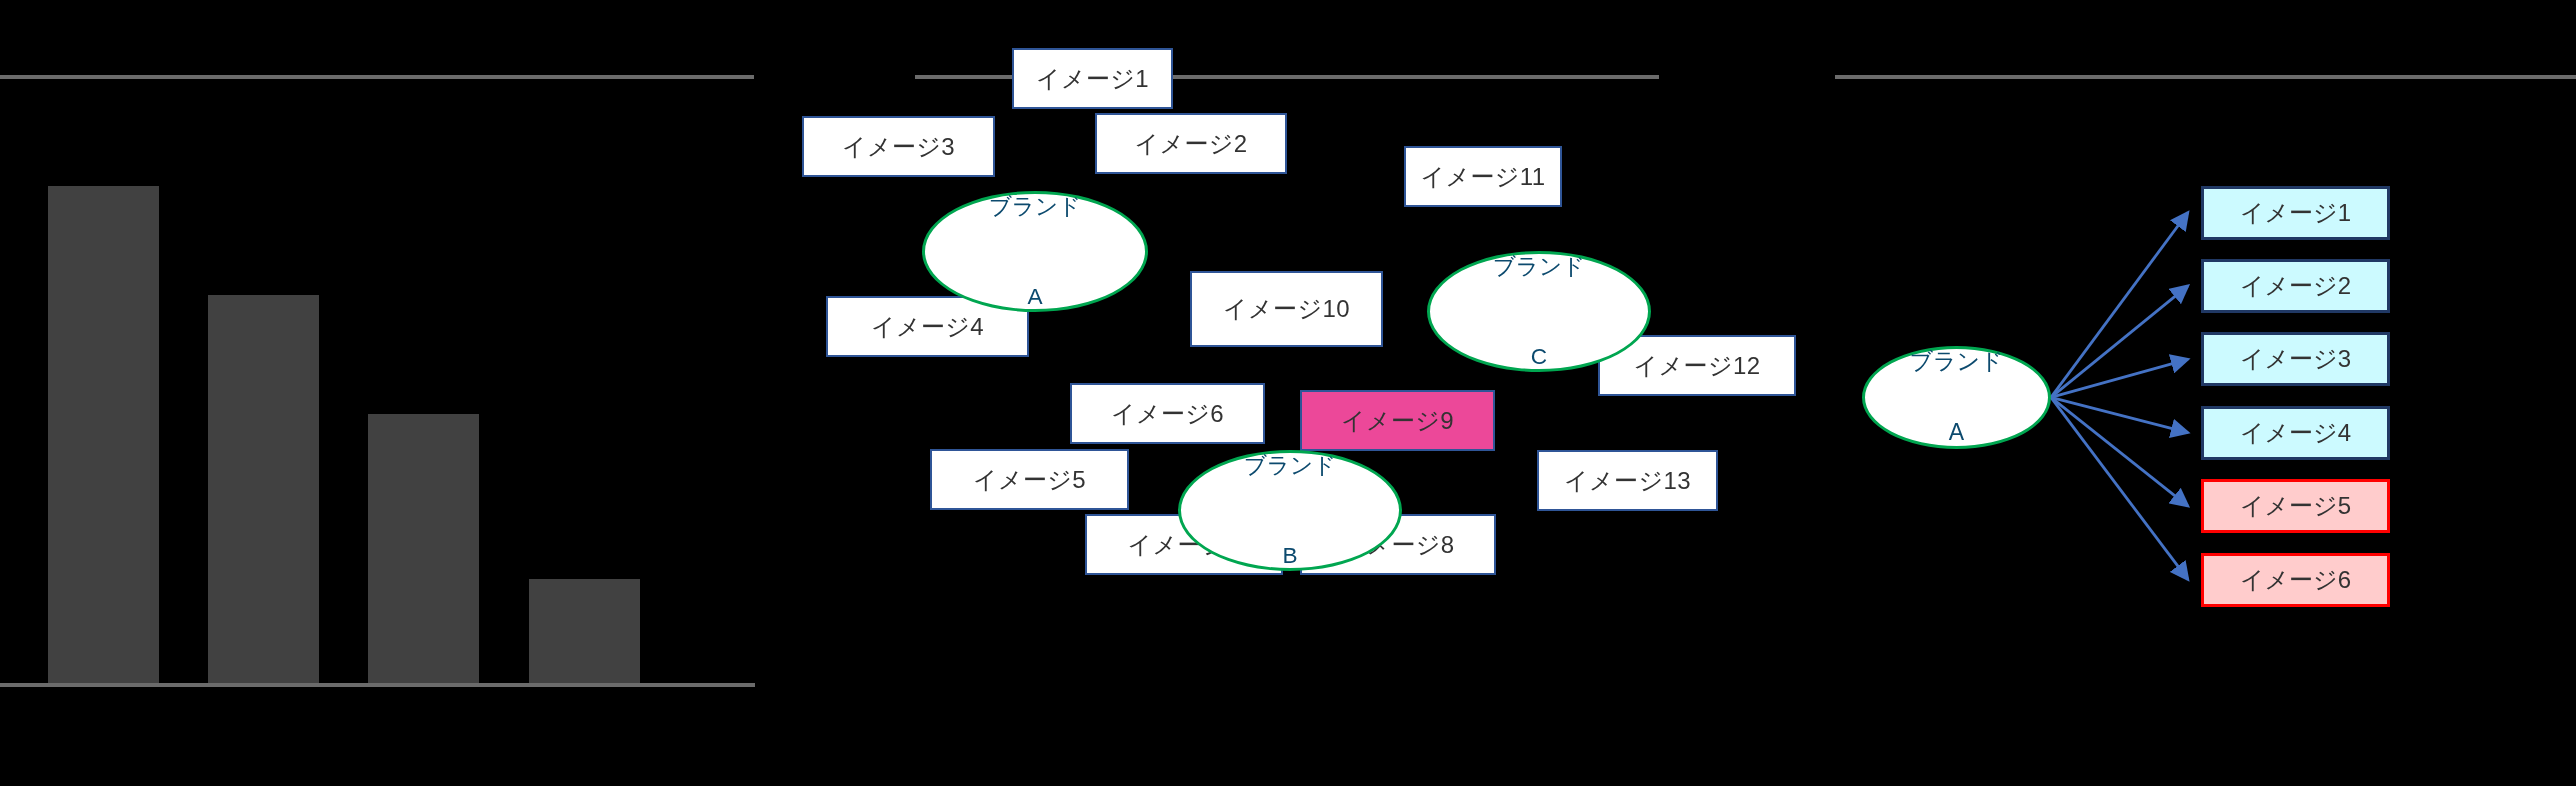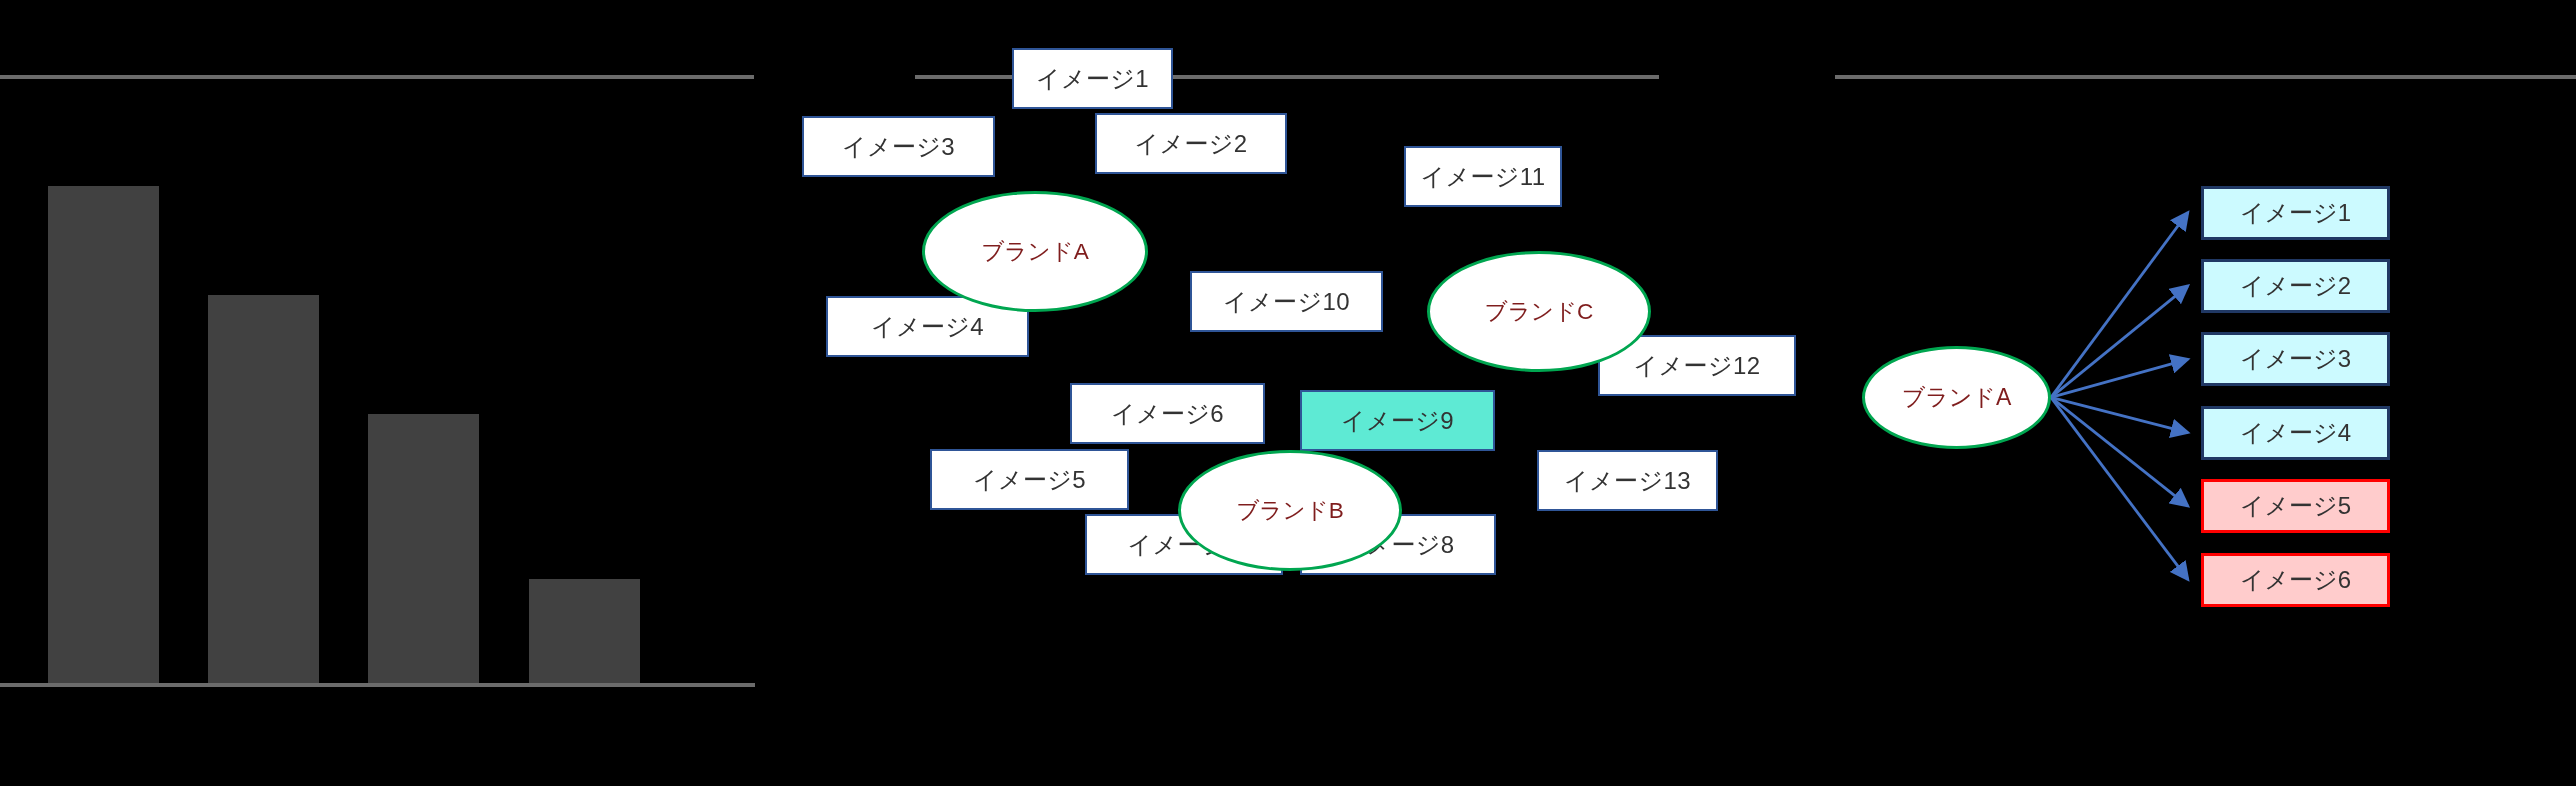--- a/index.html
+++ b/index.html
@@ -15,22 +15,22 @@
   #bar-chart{left:0;width:755px;}
   .bar{position:absolute;background:#414141;}
   .baseline{position:absolute;left:0;width:755px;height:3.5px;background:#6b6b6b;top:683px;}
 
   
   #brand-map{left:755px;width:1080px;}
   .imgbox{position:absolute;background:#ffffff;border:2.8px solid #2f5597;
           box-sizing:border-box;display:flex;align-items:center;justify-content:center;
           color:#333333;font-size:24px;letter-spacing:0.4px;white-space:nowrap;}
   .ellipse{position:absolute;background:#ffffff;border:3.5px solid #00a650;
-           border-radius:50%;box-sizing:border-box;display:flex;flex-direction:row;
-           align-items:center;justify-content:center;color:#7f1d1d;font-size:22.6px;line-height:1.12;}
+           border-radius:50%;box-sizing:border-box;display:flex;flex-direction:column;
+           align-items:center;justify-content:space-between;color:#0c4a6e;font-size:22.6px;line-height:1.12;}
 
   
   #brand-links{left:1835px;width:741px;}
   #brand-links .ellipse{font-size:23px;}
   .linkbox{position:absolute;box-sizing:border-box;display:flex;align-items:center;
            justify-content:center;font-size:24px;color:#333333;white-space:nowrap;}
   .linkbox.blue{background:#ccfaff;border:3.5px solid #203864;}
   .linkbox.red {background:#ffcccc;border:3.5px solid #ff0000;}
   svg.arrows{position:absolute;left:0;top:0;width:741px;height:787px;overflow:visible;}
 </style>
@@ -58,30 +58,30 @@
       </div>
       <div class="imgbox" style="left: 47px; top: 116px; width: 193px; height: 61px; border-color: rgb(47, 85, 151); background: rgb(255, 255, 255);">
         <span>イメージ3</span>
       </div>
       <div class="imgbox" style="left: 340px; top: 113px; width: 192px; height: 61px; border-color: rgb(47, 85, 151); background: rgb(255, 255, 255);">
         <span>イメージ2</span>
       </div>
       <div class="imgbox" style="left: 649px; top: 146px; width: 158px; height: 61px; border-color: rgb(47, 85, 151); background: rgb(255, 255, 255);">
         <span>イメージ11</span>
       </div>
-      <div class="imgbox" style="left: 435px; top: 271px; width: 193px; height: 61px; border-color: rgb(47, 85, 151); background: rgb(255, 255, 255);">
+      <div class="imgbox" style="left: 435px; top: 271px; width: 193px; height: 76px; border-color: rgb(47, 85, 151); background: rgb(255, 255, 255);">
         <span>イメージ10</span>
       </div>
       <div class="imgbox" style="left: 71px; top: 296px; width: 203px; height: 61px; border-color: rgb(47, 85, 151); background: rgb(255, 255, 255);">
         <span>イメージ4</span>
       </div>
       <div class="imgbox" style="left: 843px; top: 335px; width: 198px; height: 61px; border-color: rgb(47, 85, 151); background: rgb(255, 255, 255); align-items: center;">
         <span>イメージ12</span>
       </div>
-      <div class="imgbox" style="left: 545px; top: 390px; width: 195px; height: 61px; border-color: rgb(47, 85, 151); background: #5eead4;">
+      <div class="imgbox" style="left: 545px; top: 390px; width: 195px; height: 61px; border-color: rgb(47, 85, 151); background: #ec4899;">
         <span>イメージ9</span>
       </div>
       <div class="imgbox" style="left: 315px; top: 383px; width: 195px; height: 61px; border-color: rgb(47, 85, 151); background: rgb(255, 255, 255);">
         <span>イメージ6</span>
       </div>
       <div class="imgbox" style="left: 782px; top: 450px; width: 181px; height: 61px; border-color: rgb(47, 85, 151); background: rgb(255, 255, 255);">
         <span>イメージ13</span>
       </div>
       <div class="imgbox" style="left: 175px; top: 449px; width: 199px; height: 61px; border-color: rgb(47, 85, 151); background: rgb(255, 255, 255);">
         <span>イメージ5</span>

